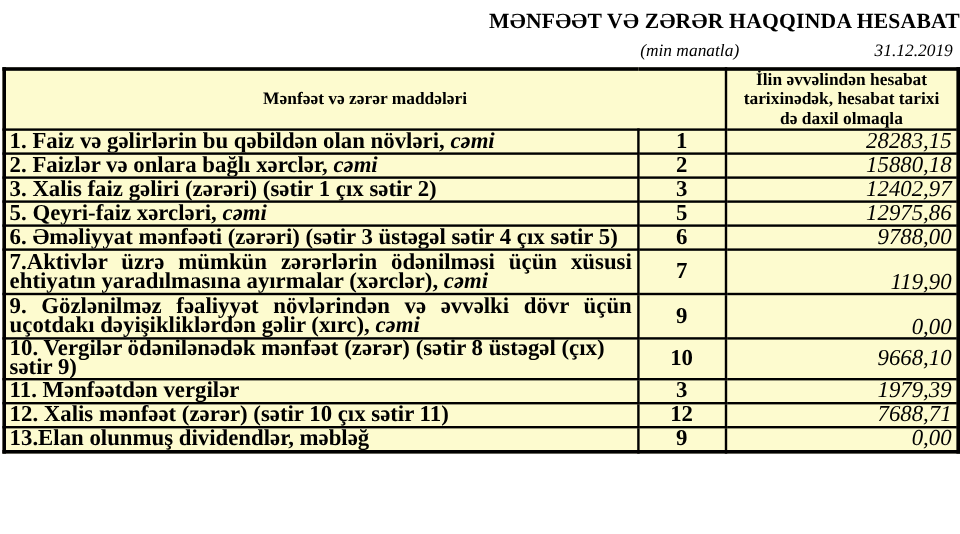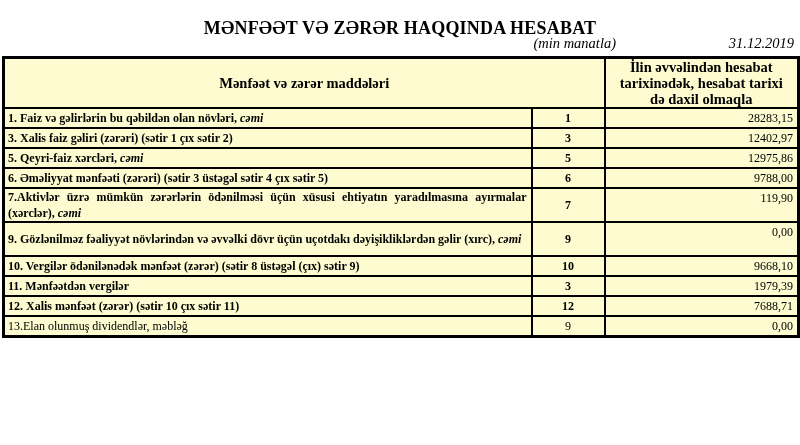--- a/index.html
+++ b/index.html
@@ -11,25 +11,25 @@
   *{box-sizing:border-box;margin:0;padding:0;}
   html,body{width:800px;background:var(--page-bg);}
   body{
     width:800px;height:445px;
     font-family:"Liberation Serif","DejaVu Serif",serif;
     color:var(--text);
     position:relative;
     overflow:hidden;
   }
   .title{
-    text-align:center;
+    text-align:right;
     font-weight:bold;
     font-size:18px;
     letter-spacing:.2px;
-    padding-top:18px;
+    padding-top:7px;
   }
   .subline{
     position:absolute;
     top:33px;left:0;right:0;height:20px;
     font-style:italic;
     font-size:14.5px;
   }
   .unit-note{position:absolute;right:184px;top:2px;}
   .report-date{position:absolute;right:6px;top:2px;margin-left:24px;}
   table{
@@ -40,34 +40,34 @@
     table-layout:fixed;
     background:var(--cell-bg);
     border:3px solid var(--border);
   }
   col.c-desc{width:528px;}
   col.c-num{width:73px;}
   col.c-val{width:194px;}
   th,td{
     border:2px solid var(--border);
     vertical-align:middle;
-    font-size:12px;
+    font-size:19px;
     line-height:16px;
     overflow:hidden;
   }
   thead tr{height:49px;}
   tr.s{height:20px;}
   tr.t{height:34px;}
   th{font-weight:bold;font-size:14.5px;text-align:center;padding:0 6px;line-height:16px;font-family:Liberation Serif, serif;}
   td.desc{padding:0 4px 0 3px;font-weight:bold;text-align:left;}
   td.num{text-align:center;font-weight:bold;}
-  td.val{text-align:right;padding-right:4px;font-weight:normal;}
+  td.val{text-align:right;padding-right:4px;font-weight:normal;font-style:italic;}
   tr.t td.desc{text-align:justify;}
-  tr.t td.val{vertical-align:top;padding-top:1px;}
-  tr.plain td.desc,tr.plain td.num{font-weight:normal;}
+  tr.t td.val{vertical-align:top;padding-top:19px;}
+  tr.plain td.desc,tr.plain td.num{font-weight:bold;}
   .it{font-style:italic;}
 </style>
 </head>
 <body>
 
 <div class="title">MƏNFƏƏT VƏ ZƏRƏR HAQQINDA HESABAT</div>
 
 <div class="subline">
   <span class="unit-note">(min manatla)</span>
   <span class="report-date">31.12.2019</span>
@@ -83,20 +83,25 @@
     <tr>
       <th colspan="2">Mənfəət və zərər maddələri</th>
       <th>İlin əvvəlindən hesabat tarixinədək, hesabat tarixi də daxil olmaqla</th>
     </tr>
   </thead>
   <tbody>
     <tr class="s">
       <td class="desc"><span>1. Faiz və gəlirlərin bu qəbildən olan növləri, </span><span class="it">cəmi</span></td>
       <td class="num">1</td>
       <td class="val">28283,15</td>
+    </tr>
+    <tr class="s">
+      <td class="desc"><span>2. Faizlər və onlara bağlı xərclər, </span><span class="it">cəmi</span></td>
+      <td class="num">2</td>
+      <td class="val">15880,18</td>
     </tr>
     <tr class="s">
       <td class="desc"><span>3. Xalis faiz gəliri (zərəri) (sətir 1 çıx sətir 2)</span><span class="it"></span></td>
       <td class="num">3</td>
       <td class="val">12402,97</td>
     </tr>
     <tr class="s">
       <td class="desc"><span>5. Qeyri-faiz xərcləri, </span><span class="it">cəmi</span></td>
       <td class="num">5</td>
       <td class="val">12975,86</td>

